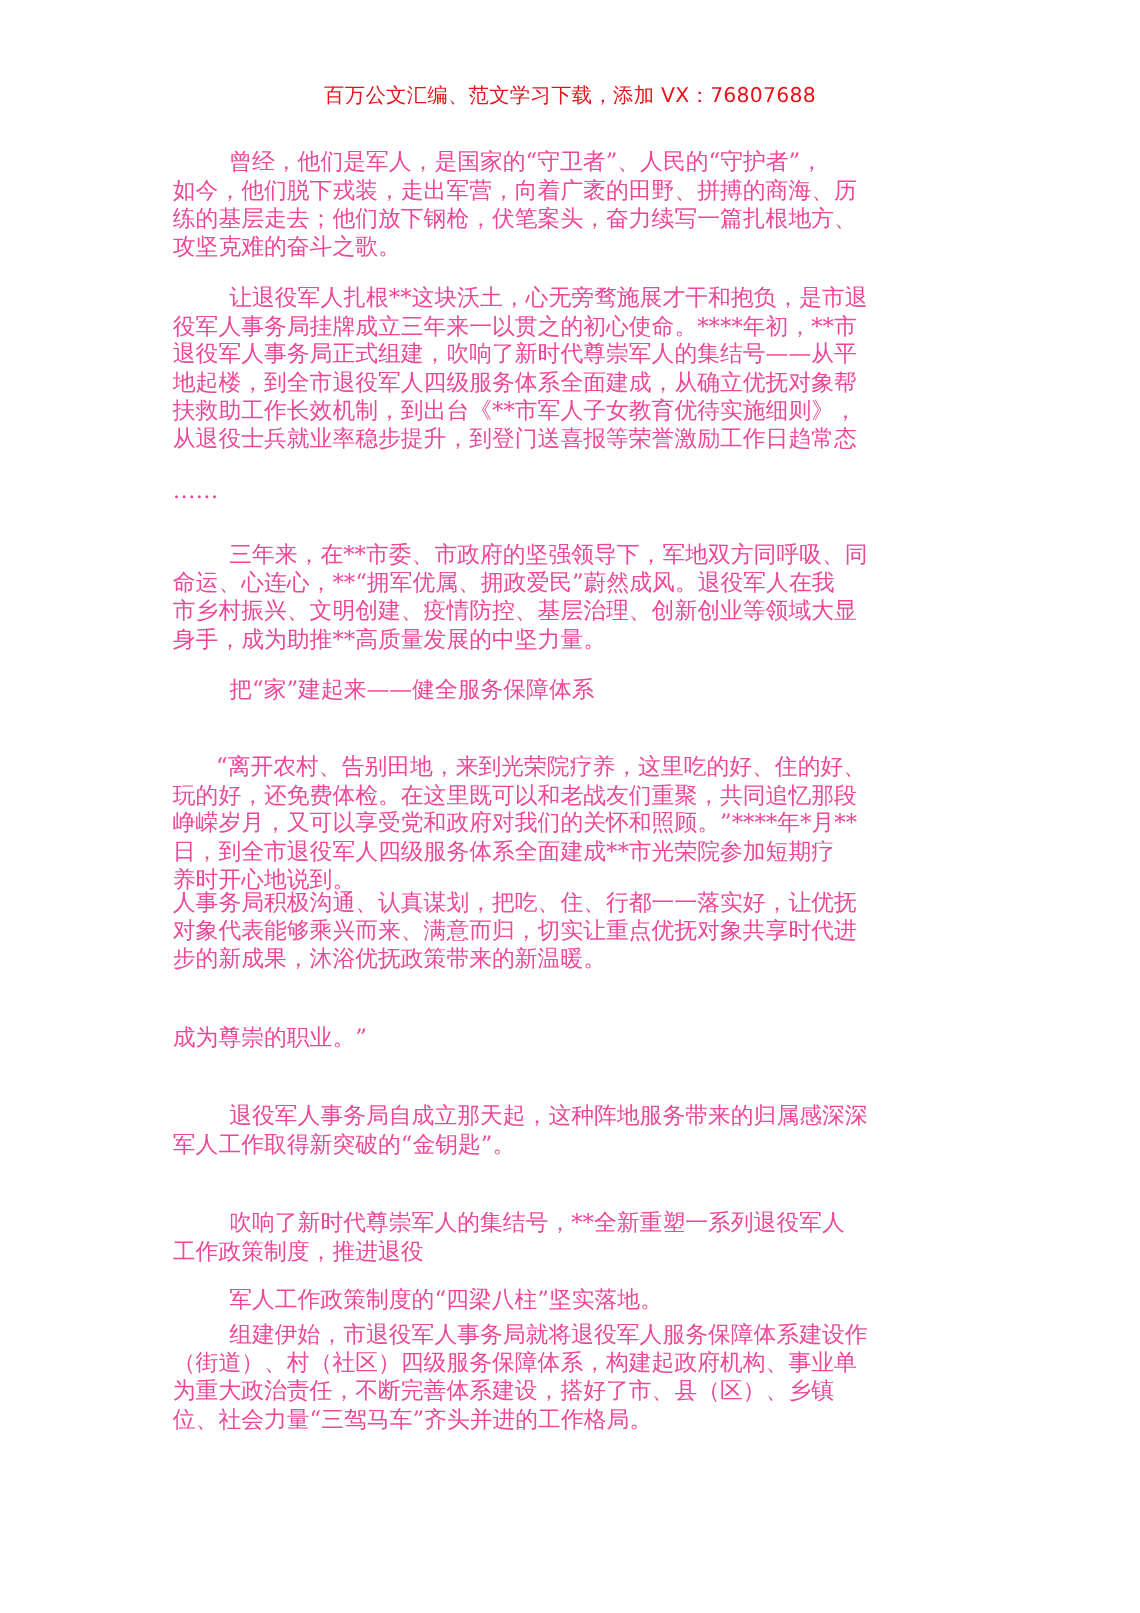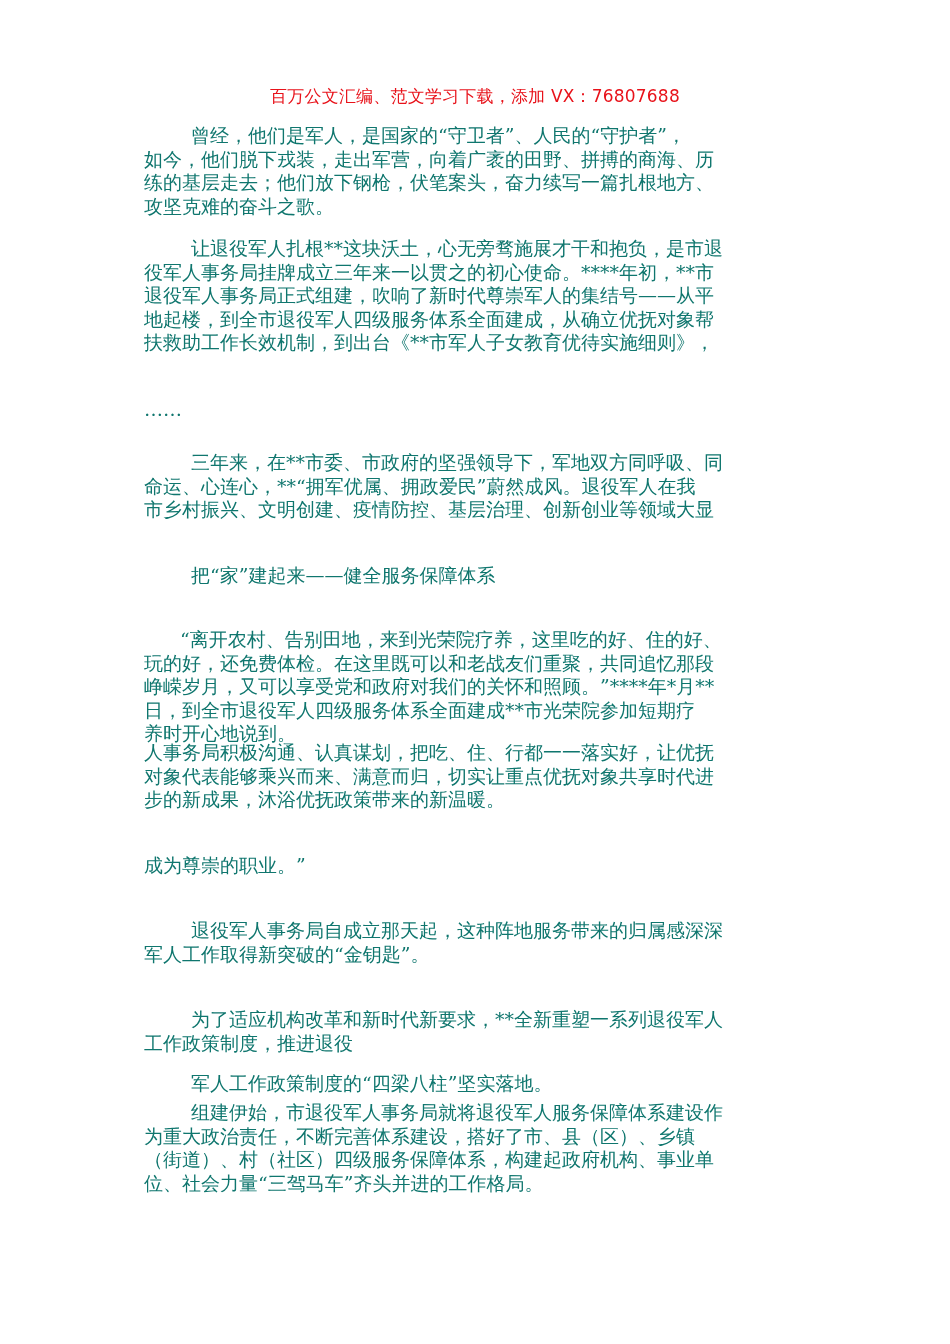--- a/index.html
+++ b/index.html
@@ -1,24 +1,24 @@
 <!DOCTYPE html>
 <html><head>
 <meta charset="utf-8">
 <style>
   html, body { margin: 0; padding: 0; background: #ffffff; }
   body { width: 950px; height: 1344px; position: relative; overflow: hidden; }
   .page { position: absolute; left: 0; top: 0; width: 950px; height: 1344px; background: #fff; }
   .header {
-    position: absolute; left: 0; top: 82px; width: 950px; text-align: center;
+    position: absolute; left: 0; top: 66px; width: 950px; text-align: center;
     font-family: "DejaVu Sans", sans-serif; font-size: 17px; color: #e8121a;
     letter-spacing: 0.2px; line-height: 28px;
   }
   .para { position: absolute; left: 144px; width: 658px; margin: 0;
-    font-family: "DejaVu Serif", serif; font-size: 19px; color: #0f766e;
+    font-family: "DejaVu Serif", serif; font-size: 19px; color: #ec4899;
     line-height: 23.6px; }
   .line { display: block; white-space: nowrap; height: 23.6px; overflow: visible; }
   .indent { padding-left: 47px; }
 </style>
 </head>
 <body>
 
 <div class="page">
   <div class="header">百万公文汇编、范文学习下载，添加 VX：76807688</div>
 
@@ -28,30 +28,32 @@
     <span class="line">练的基层走去；他们放下钢枪，伏笔案头，奋力续写一篇扎根地方、</span>
     <span class="line">攻坚克难的奋斗之歌。</span>
   </div>
 
   <div class="para" style="top:237px">
     <span class="line indent">让退役军人扎根**这块沃土，心无旁骛施展才干和抱负，是市退</span>
     <span class="line">役军人事务局挂牌成立三年来一以贯之的初心使命。****年初，**市</span>
     <span class="line">退役军人事务局正式组建，吹响了新时代尊崇军人的集结号——从平</span>
     <span class="line">地起楼，到全市退役军人四级服务体系全面建成，从确立优抚对象帮</span>
     <span class="line">扶救助工作长效机制，到出台《**市军人子女教育优待实施细则》，</span>
+    <span class="line">从退役士兵就业率稳步提升，到登门送喜报等荣誉激励工作日趋常态</span>
   </div>
 
   <div class="para" style="top:398px">
     <span class="line">……</span>
   </div>
 
   <div class="para" style="top:451px">
     <span class="line indent">三年来，在**市委、市政府的坚强领导下，军地双方同呼吸、同</span>
     <span class="line">命运、心连心，**“拥军优属、拥政爱民”蔚然成风。退役军人在我</span>
     <span class="line">市乡村振兴、文明创建、疫情防控、基层治理、创新创业等领域大显</span>
+    <span class="line">身手，成为助推**高质量发展的中坚力量。</span>
   </div>
 
   <div class="para" style="top:564px">
     <span class="line indent">把“家”建起来——健全服务保障体系</span>
   </div>
 
   <div class="para" style="top:628px">
     <span class="line indent" style="padding-left:36px">“离开农村、告别田地，来到光荣院疗养，这里吃的好、住的好、</span>
     <span class="line">玩的好，还免费体检。在这里既可以和老战友们重聚，共同追忆那段</span>
     <span class="line">峥嵘岁月，又可以享受党和政府对我们的关怀和照顾。”****年*月**</span>
@@ -68,27 +70,27 @@
   <div class="para" style="top:854px">
     <span class="line">成为尊崇的职业。”</span>
   </div>
 
   <div class="para" style="top:919px">
     <span class="line indent">退役军人事务局自成立那天起，这种阵地服务带来的归属感深深</span>
     <span class="line">军人工作取得新突破的“金钥匙”。</span>
   </div>
 
   <div class="para" style="top:1008px">
-    <span class="line indent">为了适应机构改革和新时代新要求，**全新重塑一系列退役军人</span>
+    <span class="line indent">吹响了新时代尊崇军人的集结号，**全新重塑一系列退役军人</span>
     <span class="line">工作政策制度，推进退役</span>
   </div>
 
   <div class="para" style="top:1072px">
     <span class="line indent">军人工作政策制度的“四梁八柱”坚实落地。</span>
   </div>
 
   <div class="para" style="top:1101px">
     <span class="line indent">组建伊始，市退役军人事务局就将退役军人服务保障体系建设作</span>
+    <span class="line">（街道）、村（社区）四级服务保障体系，构建起政府机构、事业单</span>
     <span class="line">为重大政治责任，不断完善体系建设，搭好了市、县（区）、乡镇</span>
-    <span class="line">（街道）、村（社区）四级服务保障体系，构建起政府机构、事业单</span>
     <span class="line">位、社会力量“三驾马车”齐头并进的工作格局。</span>
   </div>
 </div>
 
 </body></html>

